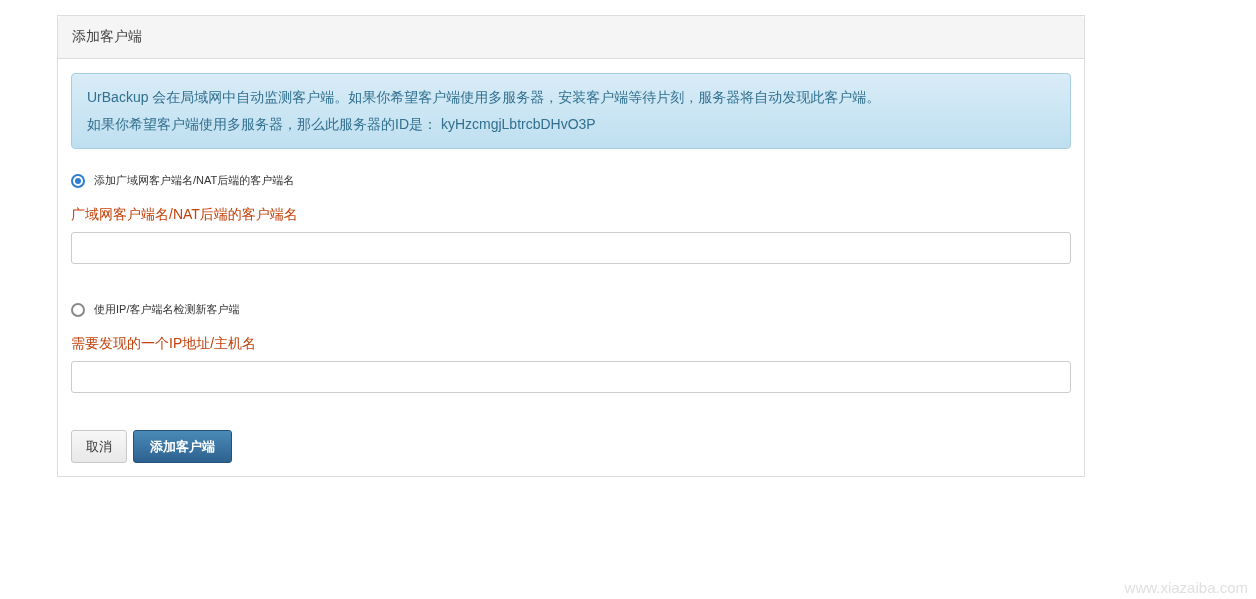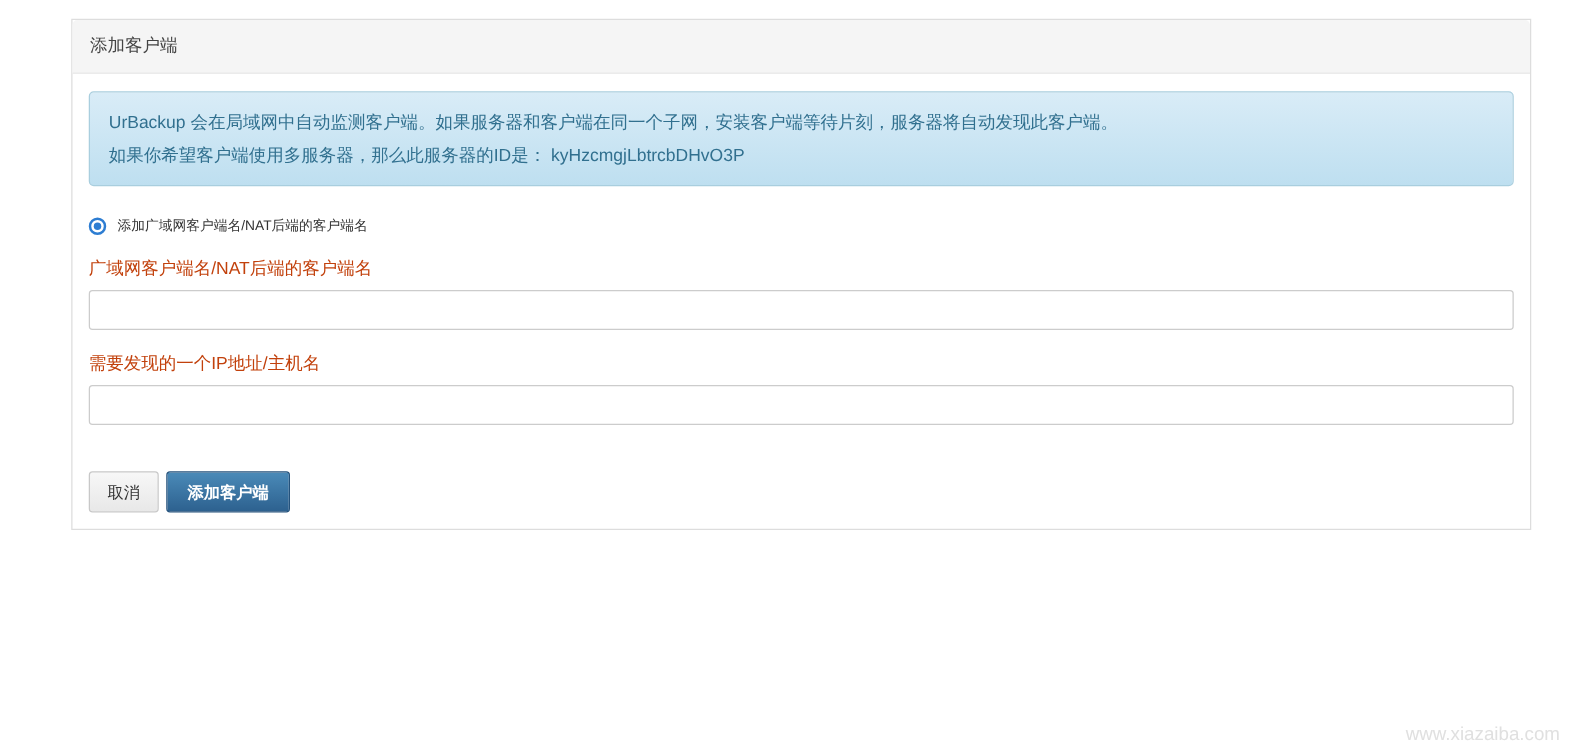--- a/index.html
+++ b/index.html
@@ -7,21 +7,21 @@
     width: 1256px; height: 599px;
     background: #ffffff;
     font-family: "Liberation Sans", "DejaVu Sans", sans-serif;
     position: relative;
     overflow: hidden;
   }
 
   .panel {
     position: absolute;
     left: 57px; top: 15px;
-    width: 1168px;
+    width: 1028px;
     background: #ffffff;
     border: 1px solid #dddddd;
     border-radius: 0;
   }
   .panel-header {
     background: #f5f5f5;
     border-bottom: 1px solid #dddddd;
     border-radius: 4px 4px 0 0;
     padding: 12px 14px;
     font-size: 14px;
@@ -149,32 +149,36 @@
 </head>
 <body>
 
 <div class="panel">
 
   <div class="panel-header">添加客户端</div>
 
   <div class="panel-body">
 
     <div class="info-box">
-      <div>UrBackup 会在局域网中自动监测客户端。如果服务器和客户端在同一个子网，安装客户端等待片刻，服务器将自动发现此客户端。</div>
+      <div>UrBackup 会在局域网中自动监测客户端。如果你希望客户端使用多服务器，安装客户端等待片刻，服务器将自动发现此客户端。</div>
       <div><span>如果你希望客户端使用多服务器，那么此服务器的ID是：</span> <span class="server-id">kyHzcmgjLbtrcbDHvO3P</span></div>
     </div>
 
     <div class="radio-row">
       <span class="radio-circle checked"></span>
       <span>添加广域网客户端名/NAT后端的客户端名</span>
     </div>
 
     <div class="field-label">广域网客户端名/NAT后端的客户端名</div>
     <input class="text-input" type="text" value="" style="">
 
+    <div class="radio-row second">
+      <span class="radio-circle unchecked"></span>
+      <span>使用IP/客户端名检测新客户端</span>
+    </div>
 
     <div class="field-label">需要发现的一个IP地址/主机名</div>
     <input class="text-input" type="text" value="" style="">
 
     <div class="button-row">
       <button class="btn btn-cancel">取消</button>
       <button class="btn btn-primary">添加客户端</button>
     </div>
 
   </div>

